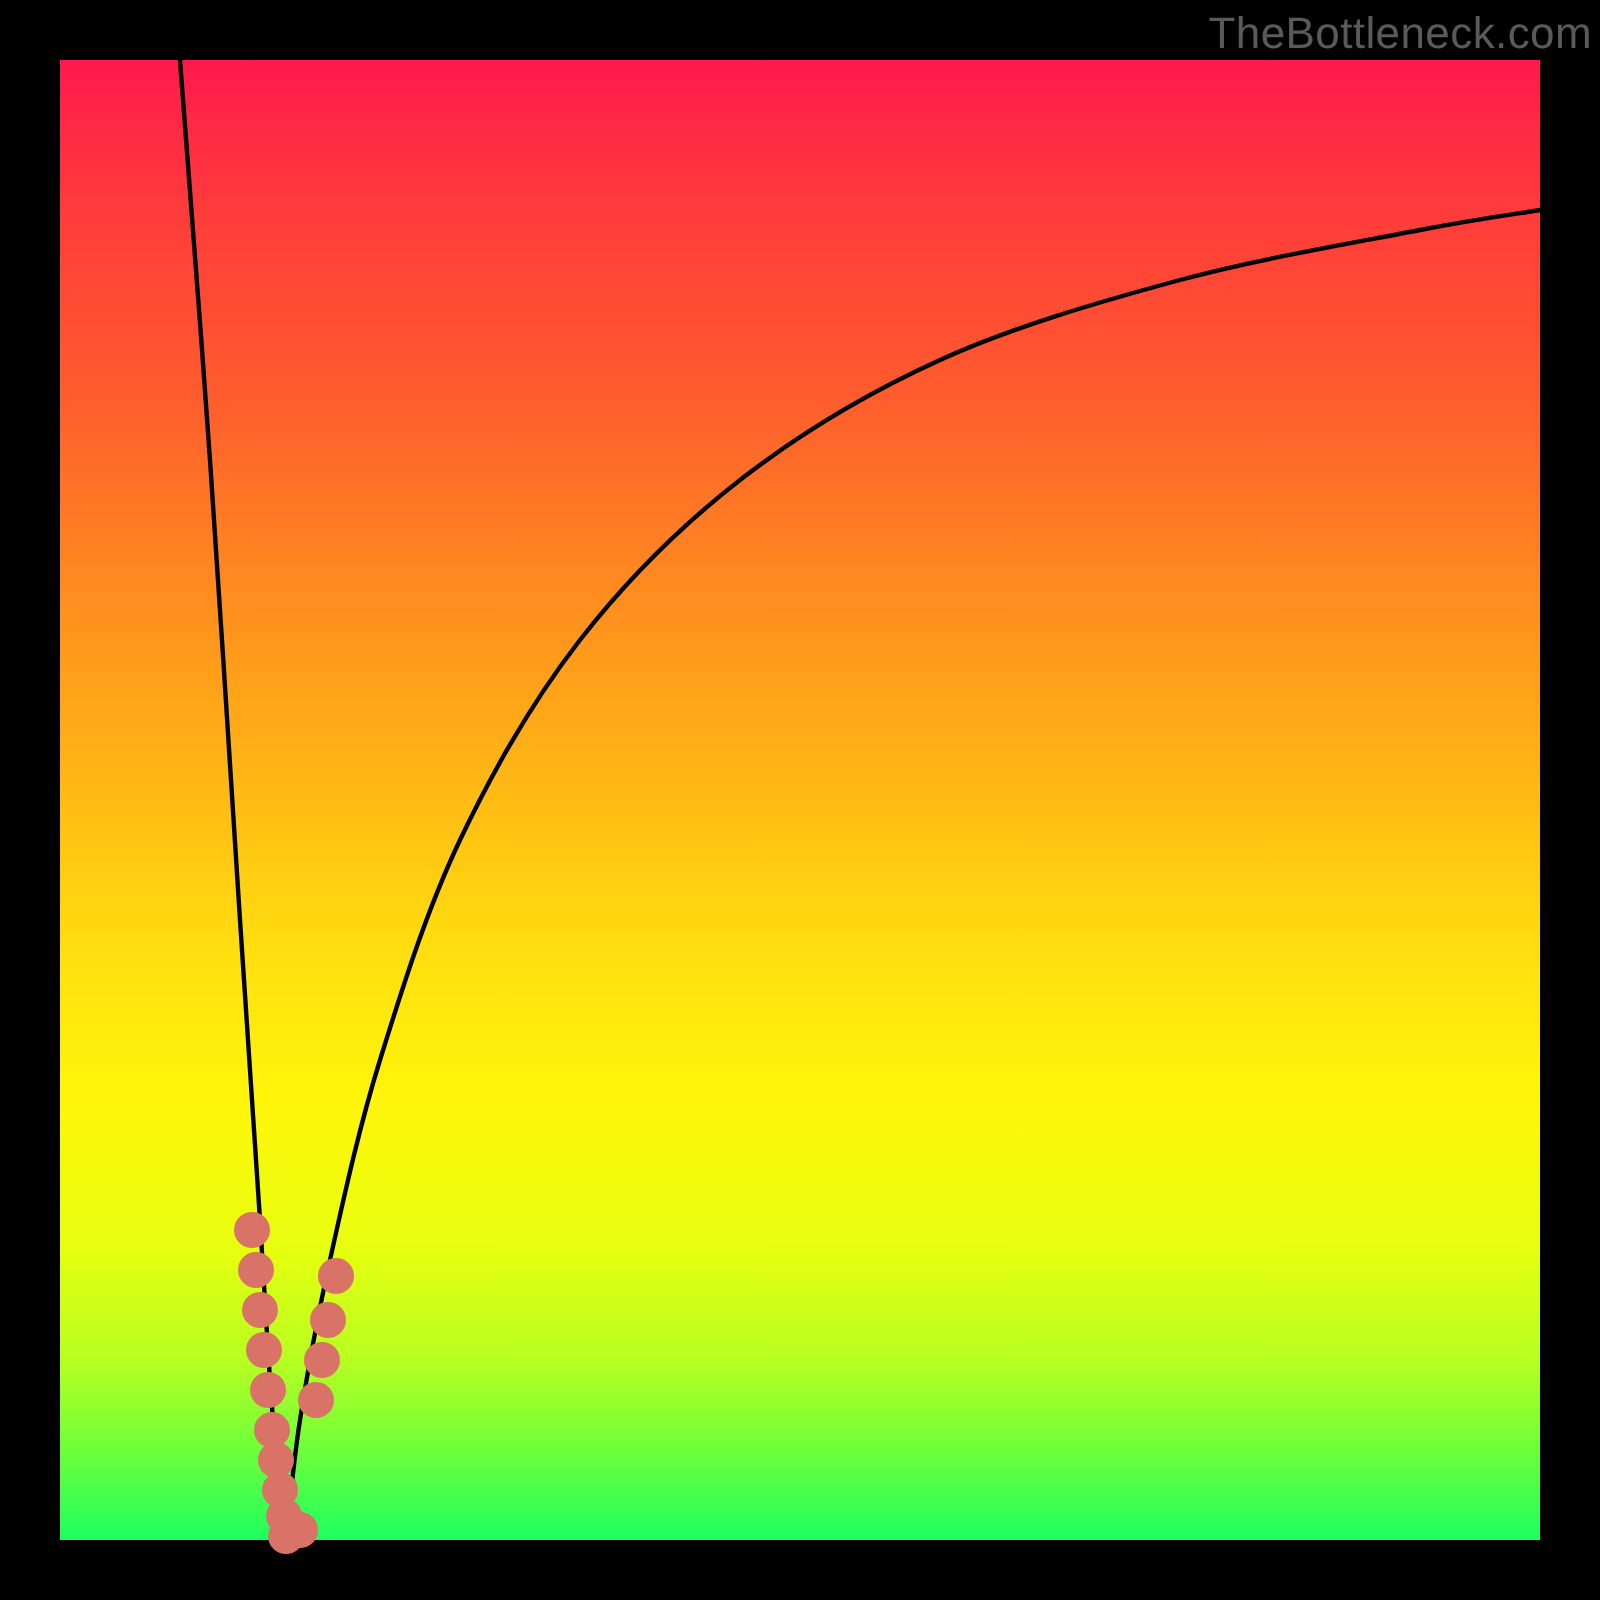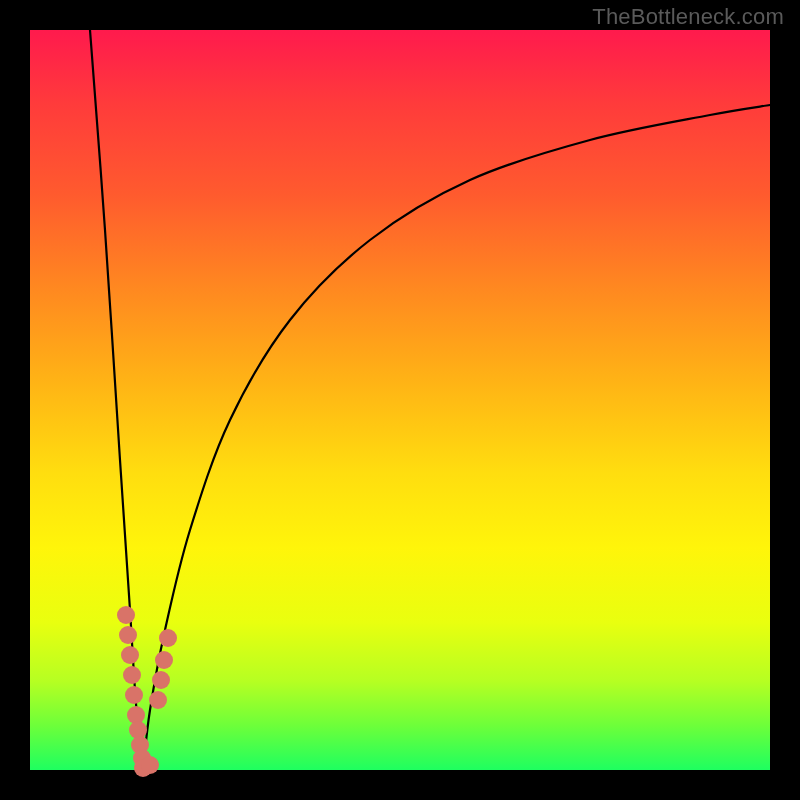--- a/index.html
+++ b/index.html
@@ -35,21 +35,21 @@
       #fff50a 70%,
       #e9ff0f 80%,
       #b6ff22 88%,
       #6dff3a 94%,
       #1eff60 100%
     );
   }
   .watermark {
     position: absolute;
     top: 4px;
-    right: 16px;
+    right: 4px;
     font-size: 22px;
     font-weight: 500;
     color: #5a5a5a;
     letter-spacing: 0.2px;
     user-select: none;
   }
   svg.curves {
     position: absolute;
     left: 0;
     top: 0;

